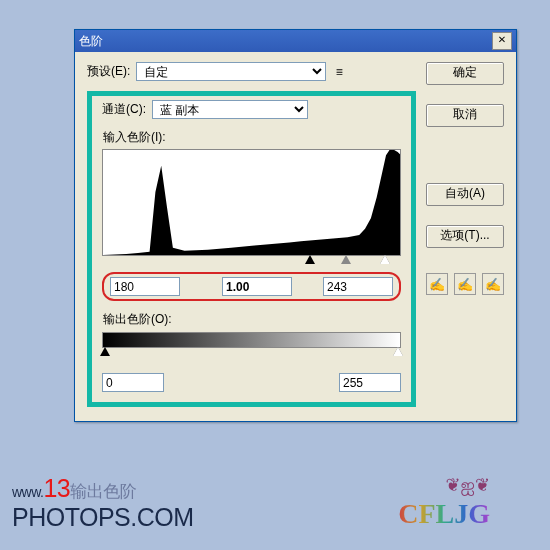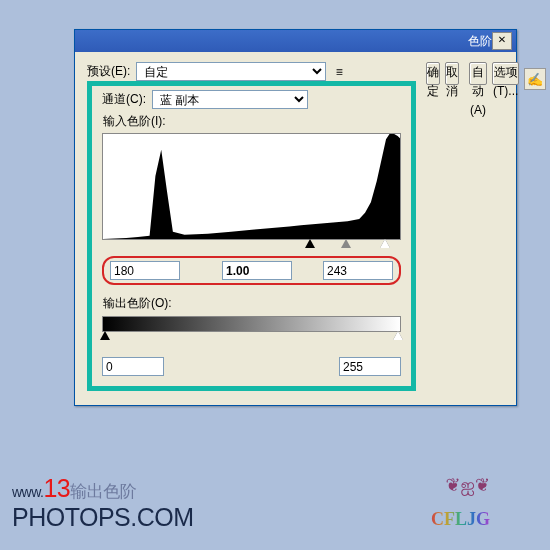--- a/index.html
+++ b/index.html
@@ -1,23 +1,23 @@
 <!DOCTYPE html>
 <html><head>
 <meta charset="utf-8">
 <style>
 body{margin:0;background:#adbfdb;font-family:"Microsoft YaHei",SimSun,Arial,sans-serif;font-size:12px;width:550px;height:550px;position:relative}
 .dialog{position:absolute;left:74px;top:29px;width:441px;background:#ece9d8;border:1px solid #0053a6;box-shadow:1px 1px 2px rgba(0,0,0,.3)}
-.titlebar{background:linear-gradient(#3c6dc8,#2f5bb7);color:#fff;height:22px;line-height:22px;padding:0 4px;display:flex;justify-content:flex-end;align-items:center}
+.titlebar{background:linear-gradient(#3c6dc8,#2f5bb7);color:#fff;height:22px;line-height:22px;padding:0 4px;display:flex;justify-content:space-between;align-items:center}
 .titlebar .close{width:18px;height:16px;background:#ece9d8;border:1px solid #888;font-size:10px;line-height:14px;text-align:center;color:#000;font-family:Arial}
 .body{padding:10px 12px 14px 12px;display:flex;gap:10px}
 .left{flex:1}
-.right{width:78px;display:flex;flex-direction:row;gap:5px}
+.right{width:78px;display:flex;flex-direction:column;gap:19px}
 .btn{height:21px;background:#ece9d8;border:1px solid #888;border-radius:2px;font-size:12px;text-align:center;line-height:19px;cursor:pointer;box-shadow:inset 1px 1px #fff}
-.row{display:flex;align-items:center;gap:6px;}
+.row{display:flex;align-items:center;gap:6px;margin-bottom:10px}
 .lbl{white-space:nowrap}
 select,input[type=text]{border:1px solid #7f9db9;background:#fff;height:19px;font-size:12px;padding:0 3px;box-sizing:border-box}
 .preset-sel{width:190px}
 .channel-sel{width:156px}
 .fieldset{border:5px solid #14b8a6;padding:4px 10px 10px 10px;margin:0}
 .section-lbl{margin:4px 0 3px 1px}
 .histogram{background:#fff;border:1px solid #888;height:105px;position:relative;overflow:hidden}
 .histogram svg{width:100%;height:100%;display:block}
 .slider-track{height:14px;position:relative;margin-top:-1px}
 .tri{position:absolute;top:0;width:0;height:0;border-left:5px solid transparent;border-right:5px solid transparent}
@@ -28,21 +28,21 @@
 .inputs-row input{width:70px}
 .gradient{height:14px;border:1px solid #888;background:linear-gradient(to right,#000,#fff);margin-top:4px}
 .out-row{display:flex;justify-content:space-between;margin-top:12px}
 .out-row input{width:62px}
 .eyedrops{display:flex;gap:6px;margin-top:6px;justify-content:flex-end}
 .eyedrop{width:20px;height:20px;border:1px solid #999;background:#ece9d8;display:flex;align-items:center;justify-content:center;font-size:13px}
 .checkbox-row{display:flex;align-items:center;gap:4px;margin-top:8px;justify-content:flex-end}
 .menu-icon{width:14px;text-align:center}
 .watermark{position:absolute;left:12px;bottom:18px;color:#1a2a4a;font-family:Impact,Arial Black,sans-serif;font-size:25px;letter-spacing:-.5px}
 .watermark .red{color:#e81818}
-.wm2{position:absolute;right:60px;bottom:20px;font-family:"Comic Sans MS",cursive;font-weight:bold;font-size:18px;background:linear-gradient(90deg,#c44,#c8a030,#3a8,#36c,#a4c);-webkit-background-clip:text;color:transparent}
+.wm2{position:absolute;right:60px;bottom:20px;font-family:"Comic Sans MS",cursive;font-weight:bold;font-size:28px;background:linear-gradient(90deg,#c44,#c8a030,#3a8,#36c,#a4c);-webkit-background-clip:text;color:transparent}
 .decor{position:absolute;right:60px;bottom:52px;font-size:18px;color:#8a3c6e}
 </style>
 </head>
 <body>
 
 <div class="dialog">
   <div class="titlebar">
     <span>色阶</span>
     <div class="close">✕</div>
   </div>

